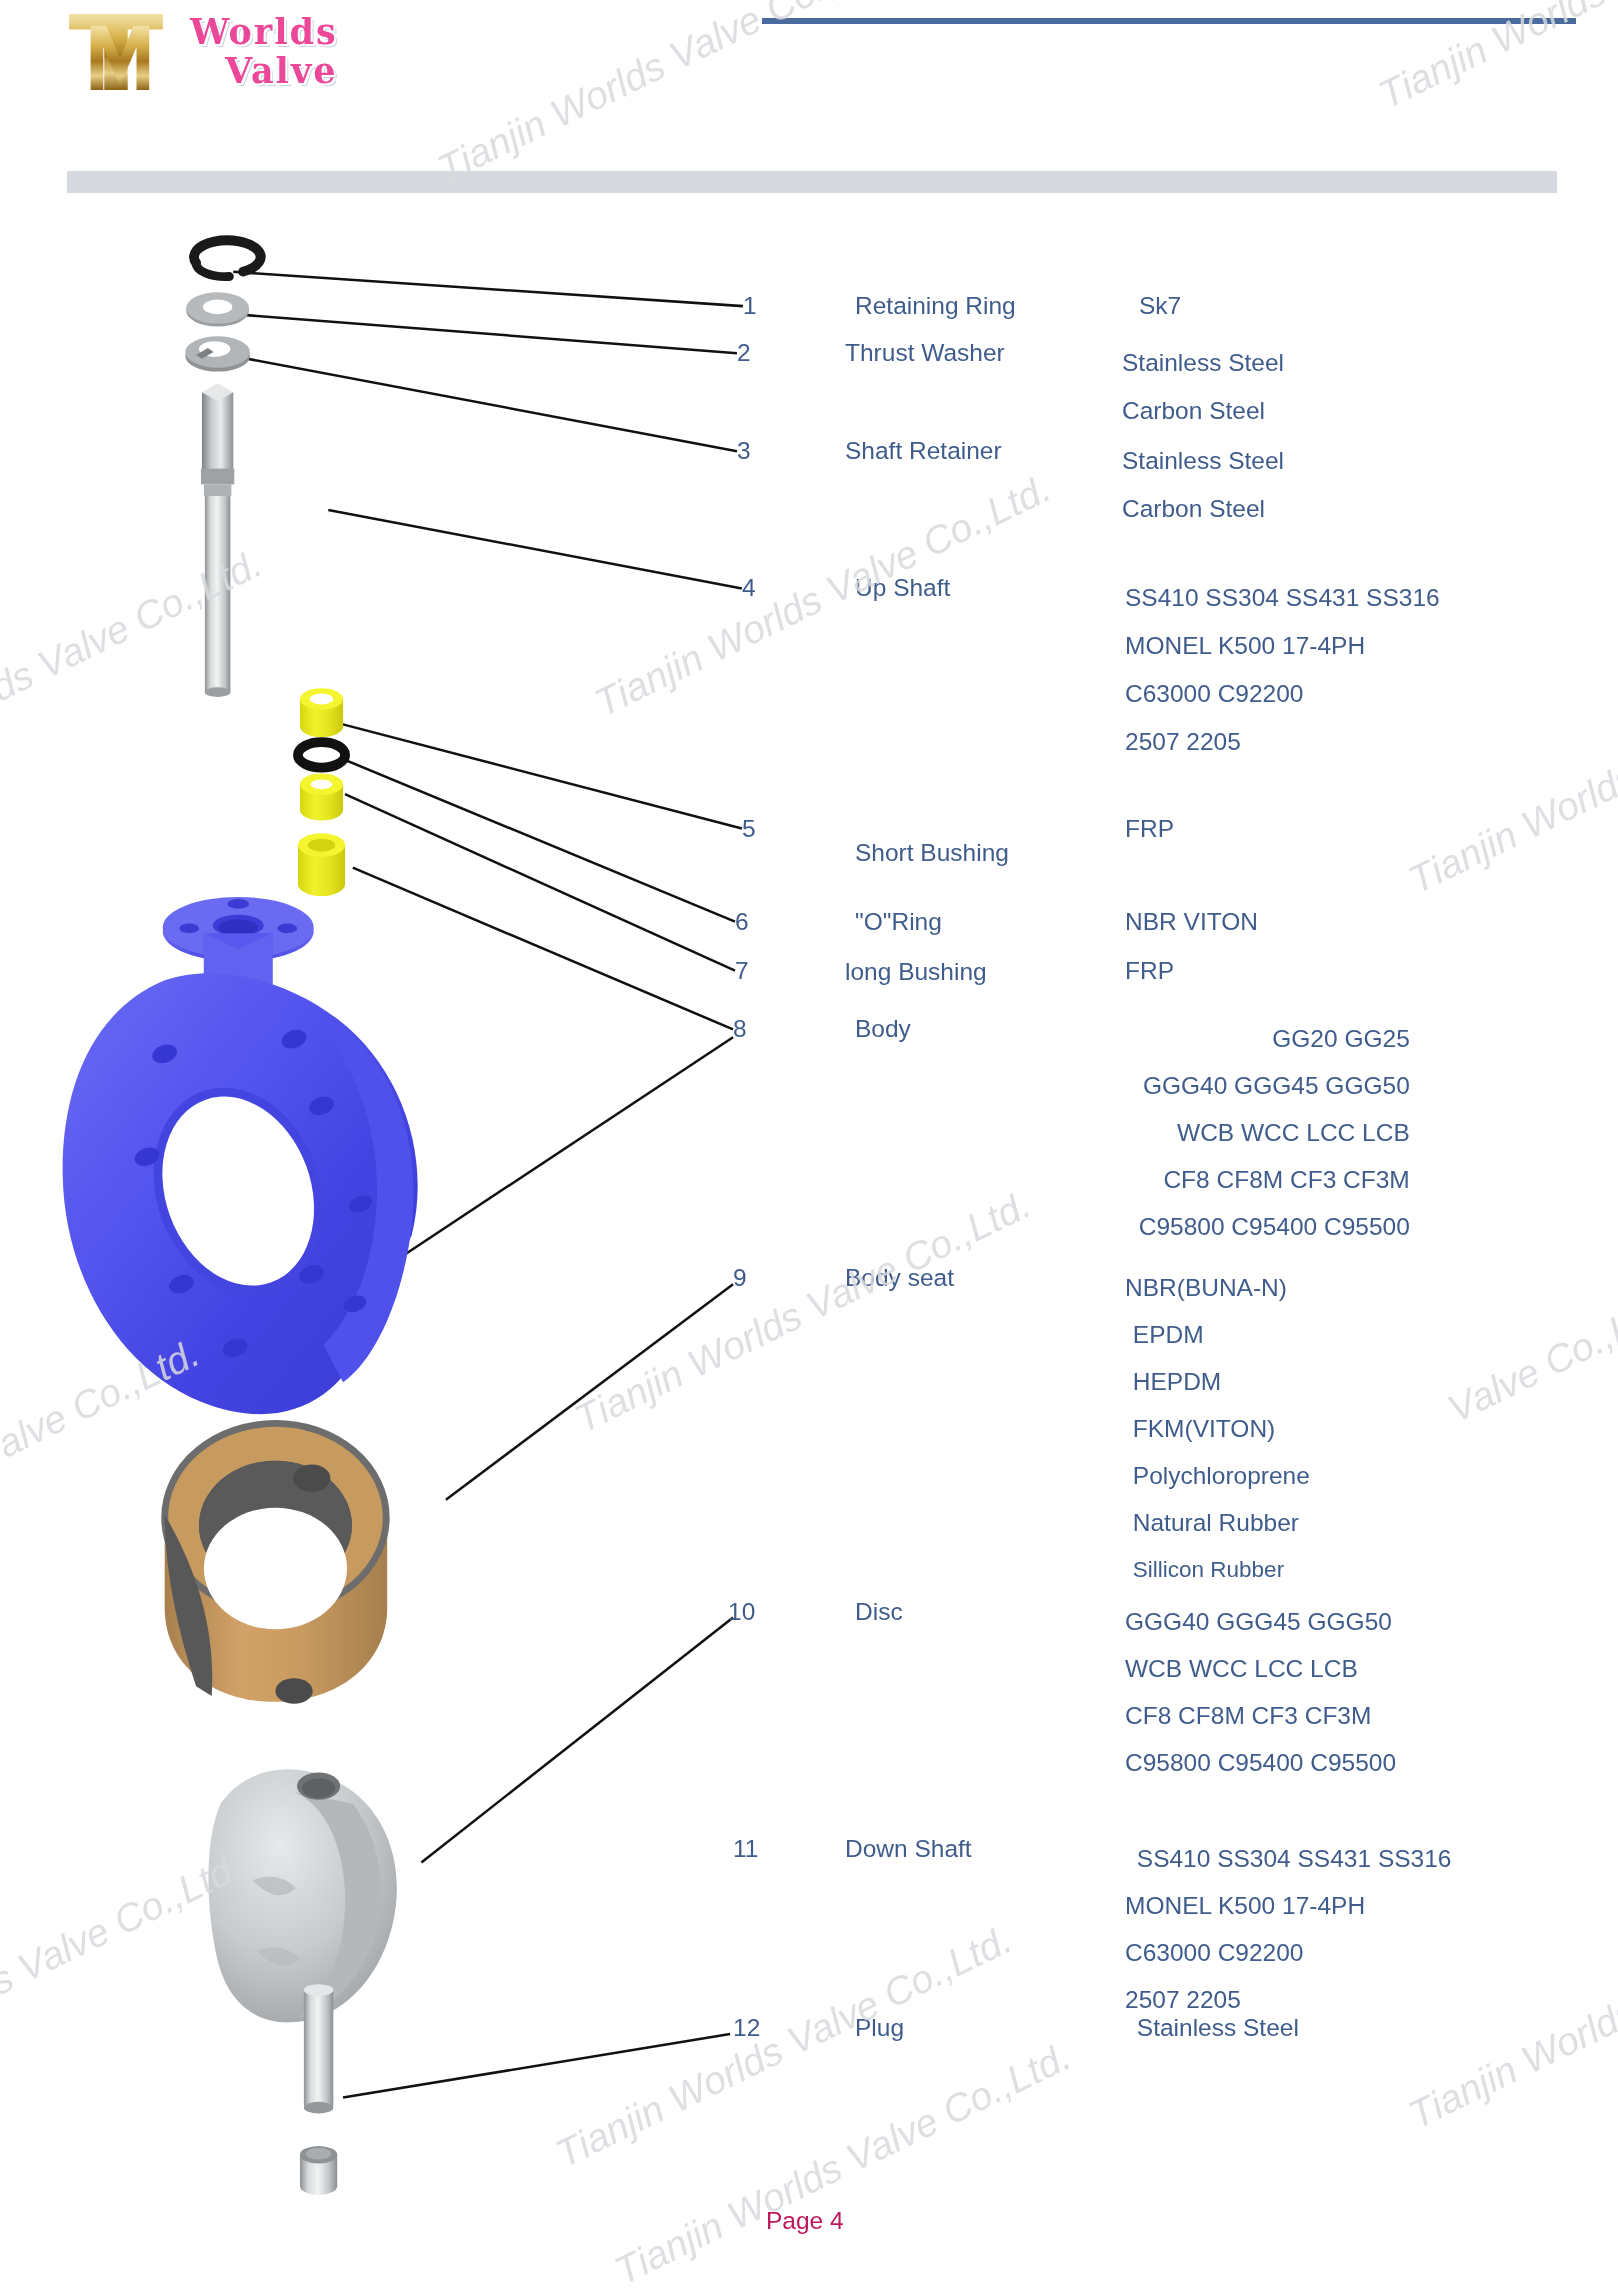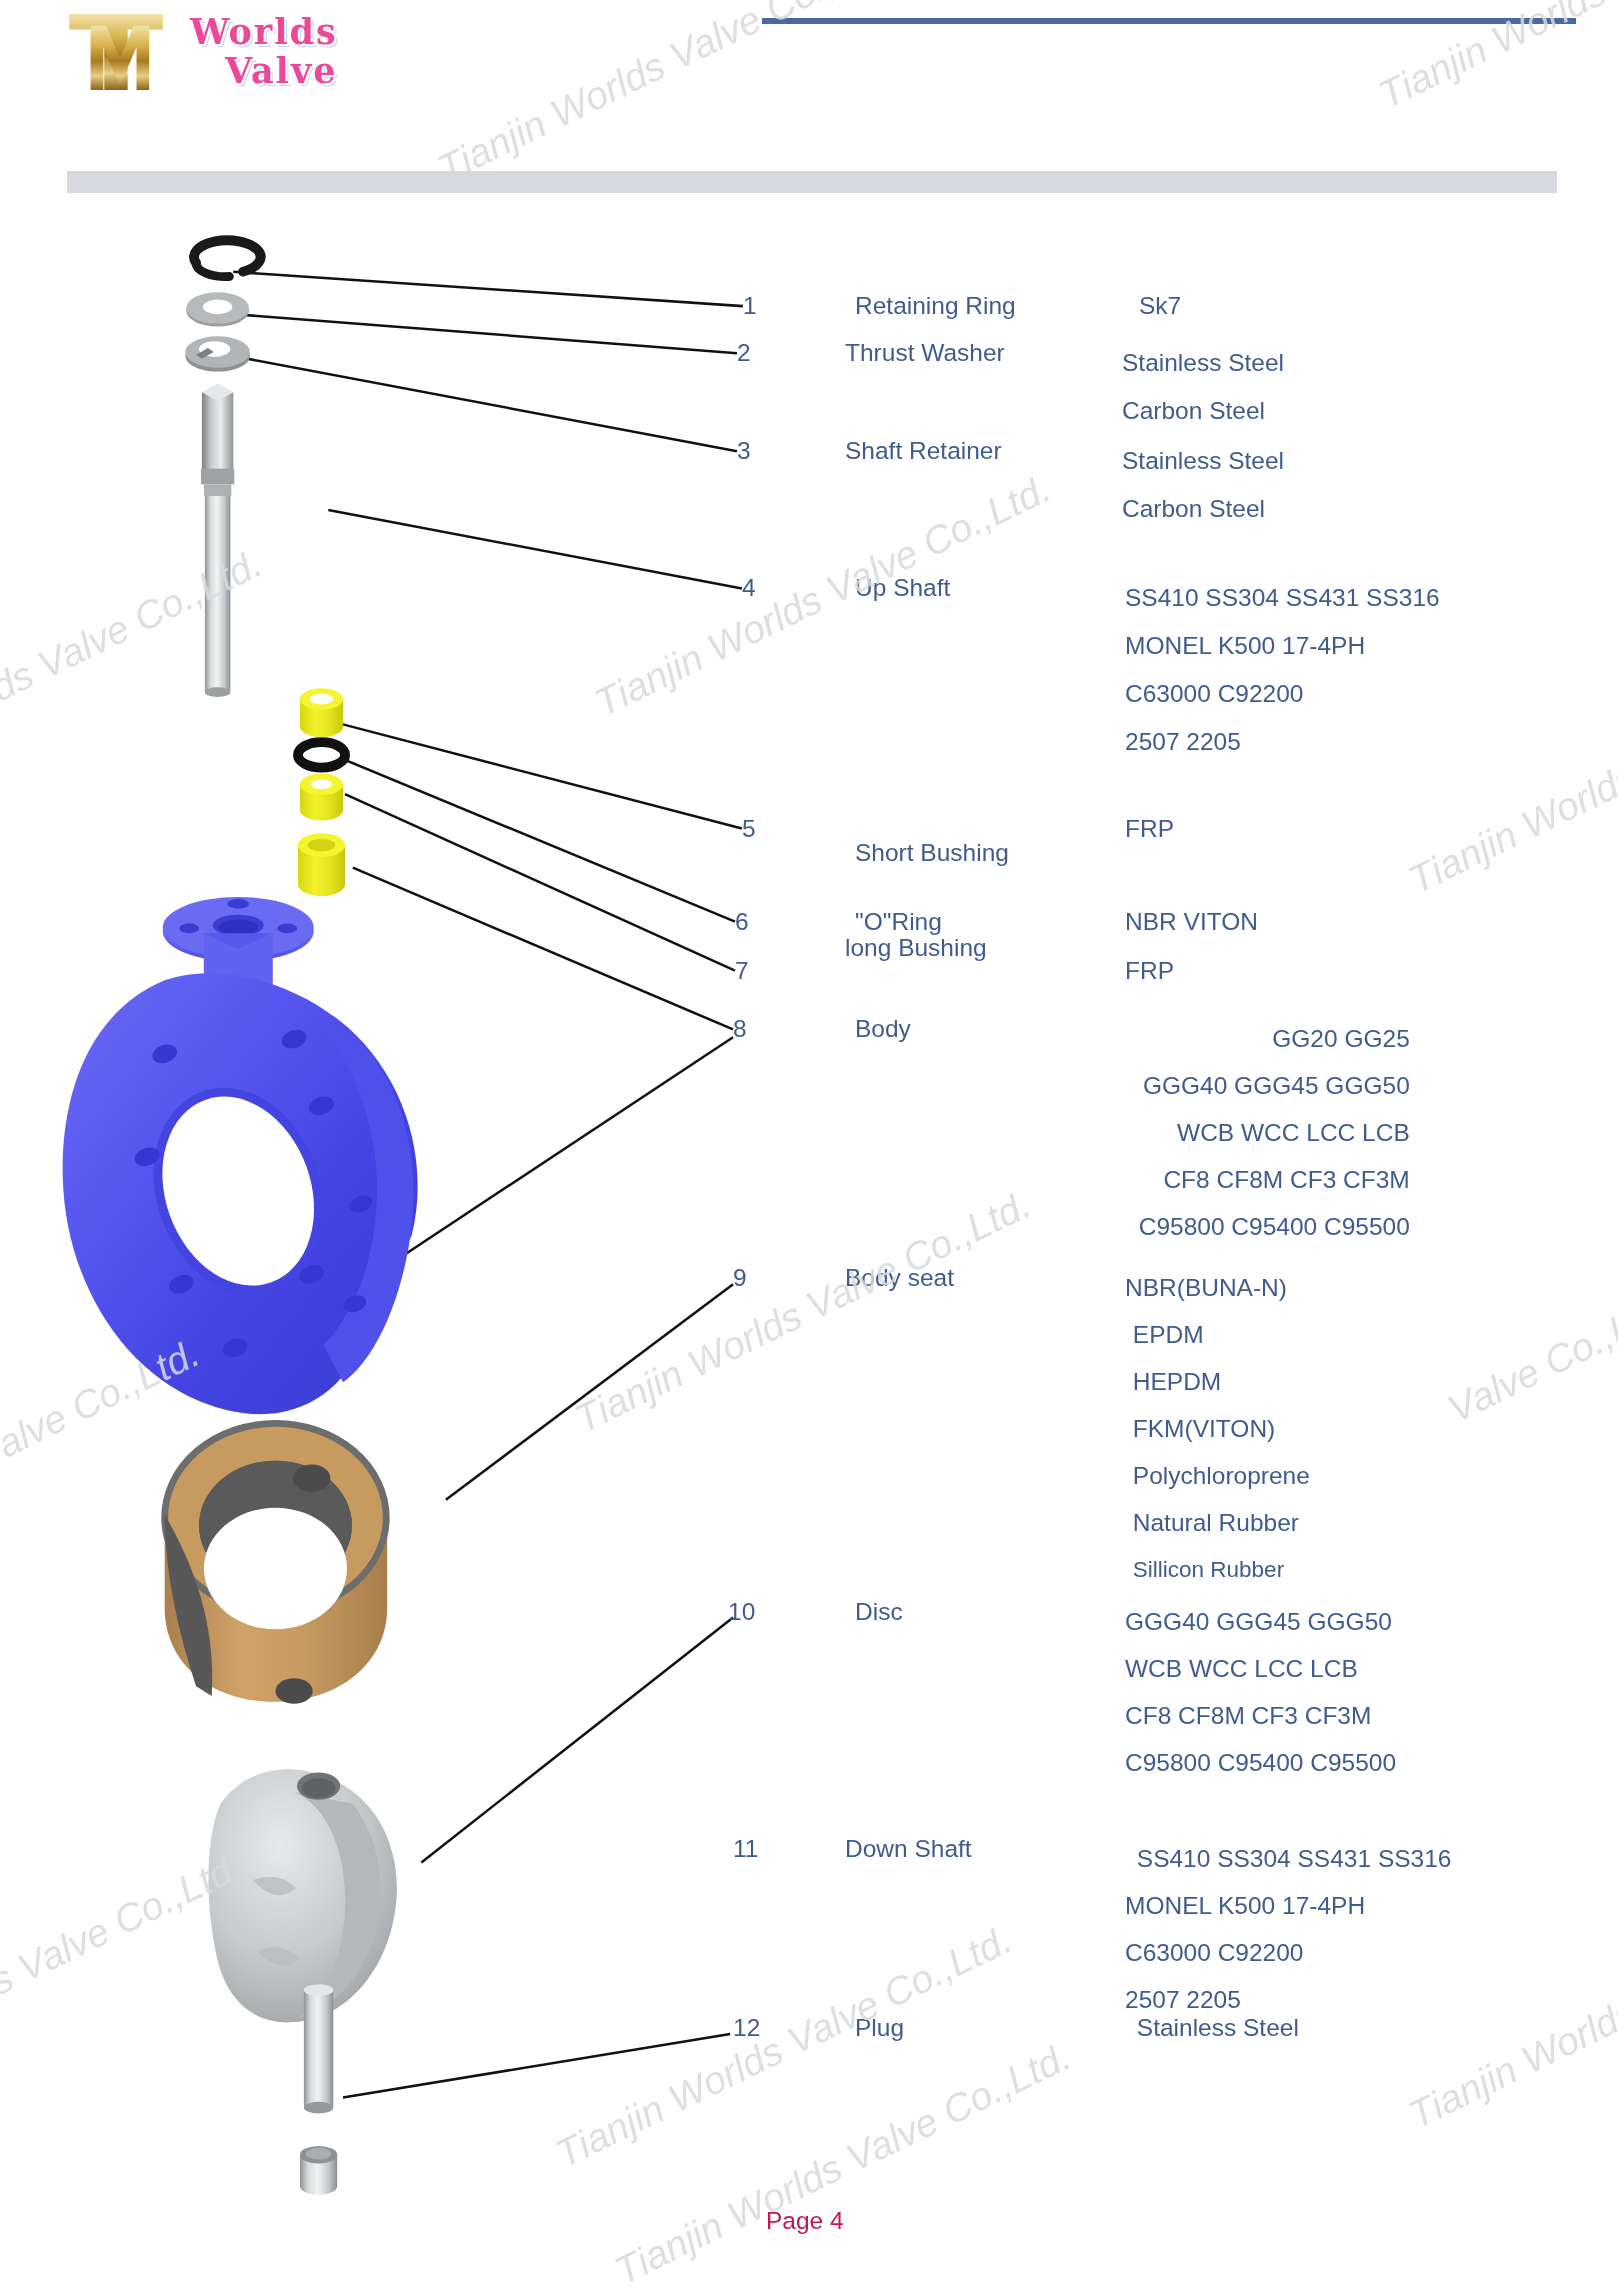--- a/index.html
+++ b/index.html
@@ -333,21 +333,21 @@
   <div class="col-num" style="left:728px;top:1598px;">10</div>
   <div class="col-num" style="left:733px;top:1835px;">11</div>
   <div class="col-num" style="left:733px;top:2014px;">12</div>
 
   <div class="col-name" style="left:855px;top:292px;">Retaining Ring</div>
   <div class="col-name" style="left:845px;top:339px;">Thrust  Washer</div>
   <div class="col-name" style="left:845px;top:437px;">Shaft  Retainer</div>
   <div class="col-name" style="left:855px;top:574px;">Up Shaft</div>
   <div class="col-name" style="left:855px;top:815px;margin-top:24px;">Short Bushing</div>
   <div class="col-name" style="left:855px;top:908px;">"O"Ring</div>
-  <div class="col-name" style="left:845px;top:934px;">long Bushing</div>
+  <div class="col-name" style="left:845px;top:958px;">long Bushing</div>
   <div class="col-name" style="left:855px;top:1015px;">Body</div>
   <div class="col-name" style="left:845px;top:1264px;">Body seat</div>
   <div class="col-name" style="left:855px;top:1598px;">Disc</div>
   <div class="col-name" style="left:845px;top:1835px;">Down Shaft</div>
   <div class="col-name" style="left:855px;top:2014px;">Plug</div>
 
   <div class="col-mat" style="left:1139px;top:292px;">
     <span class="sub">Sk7</span>
   </div>
 

